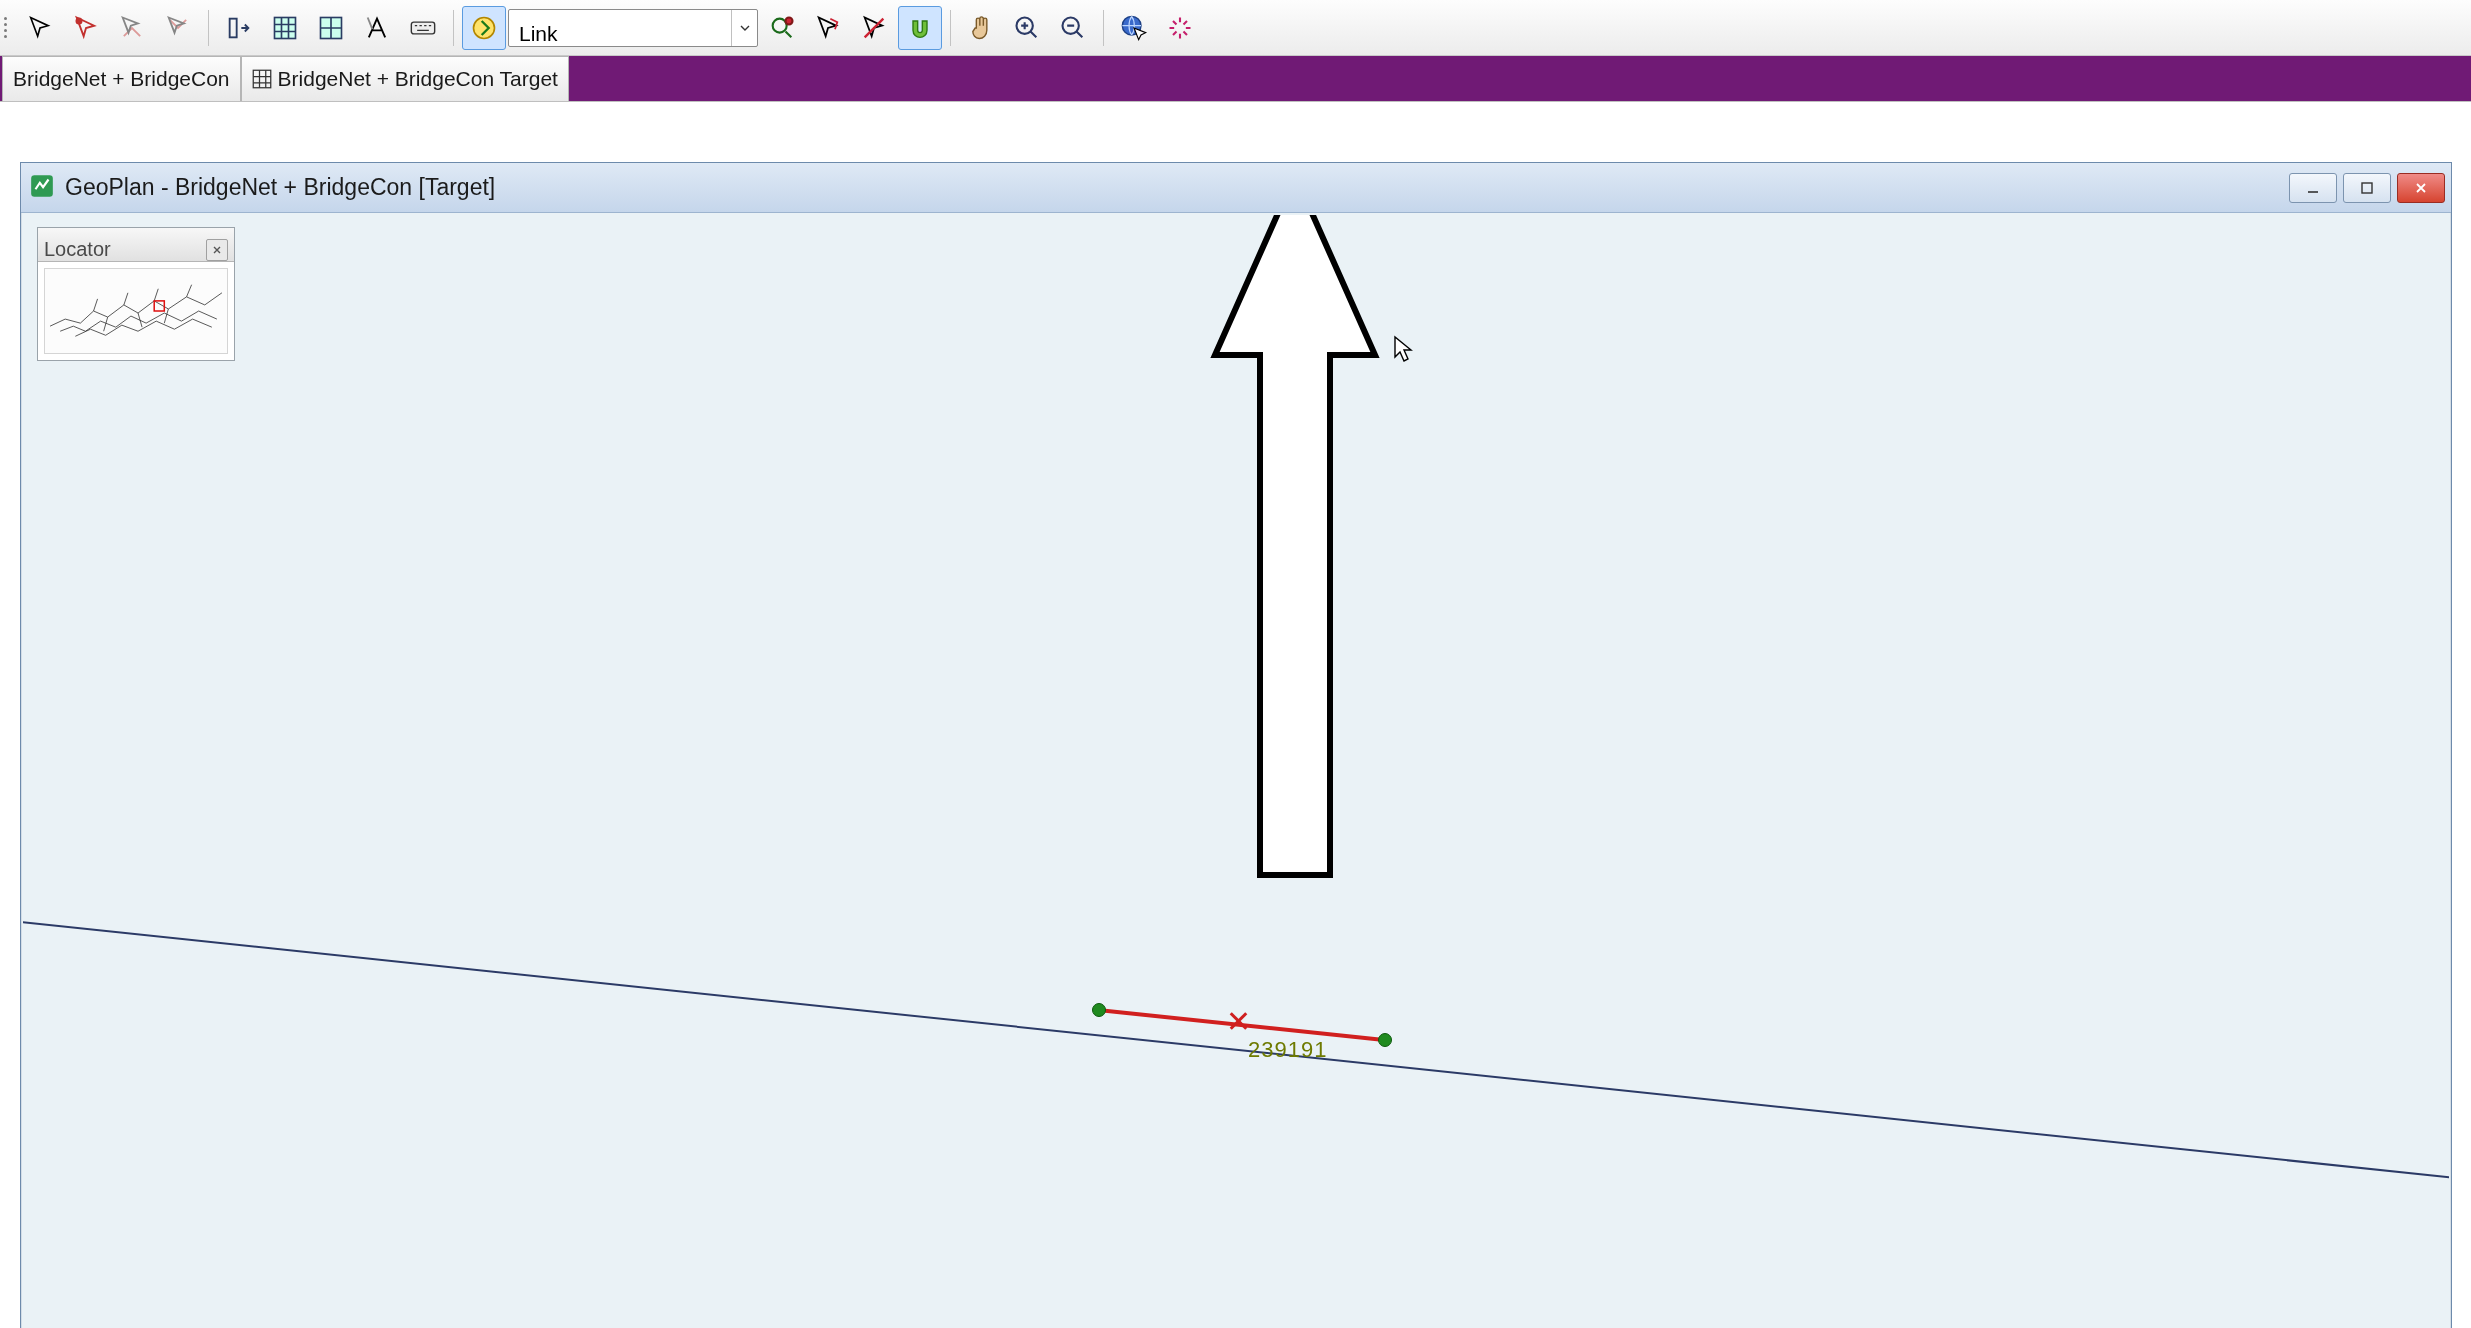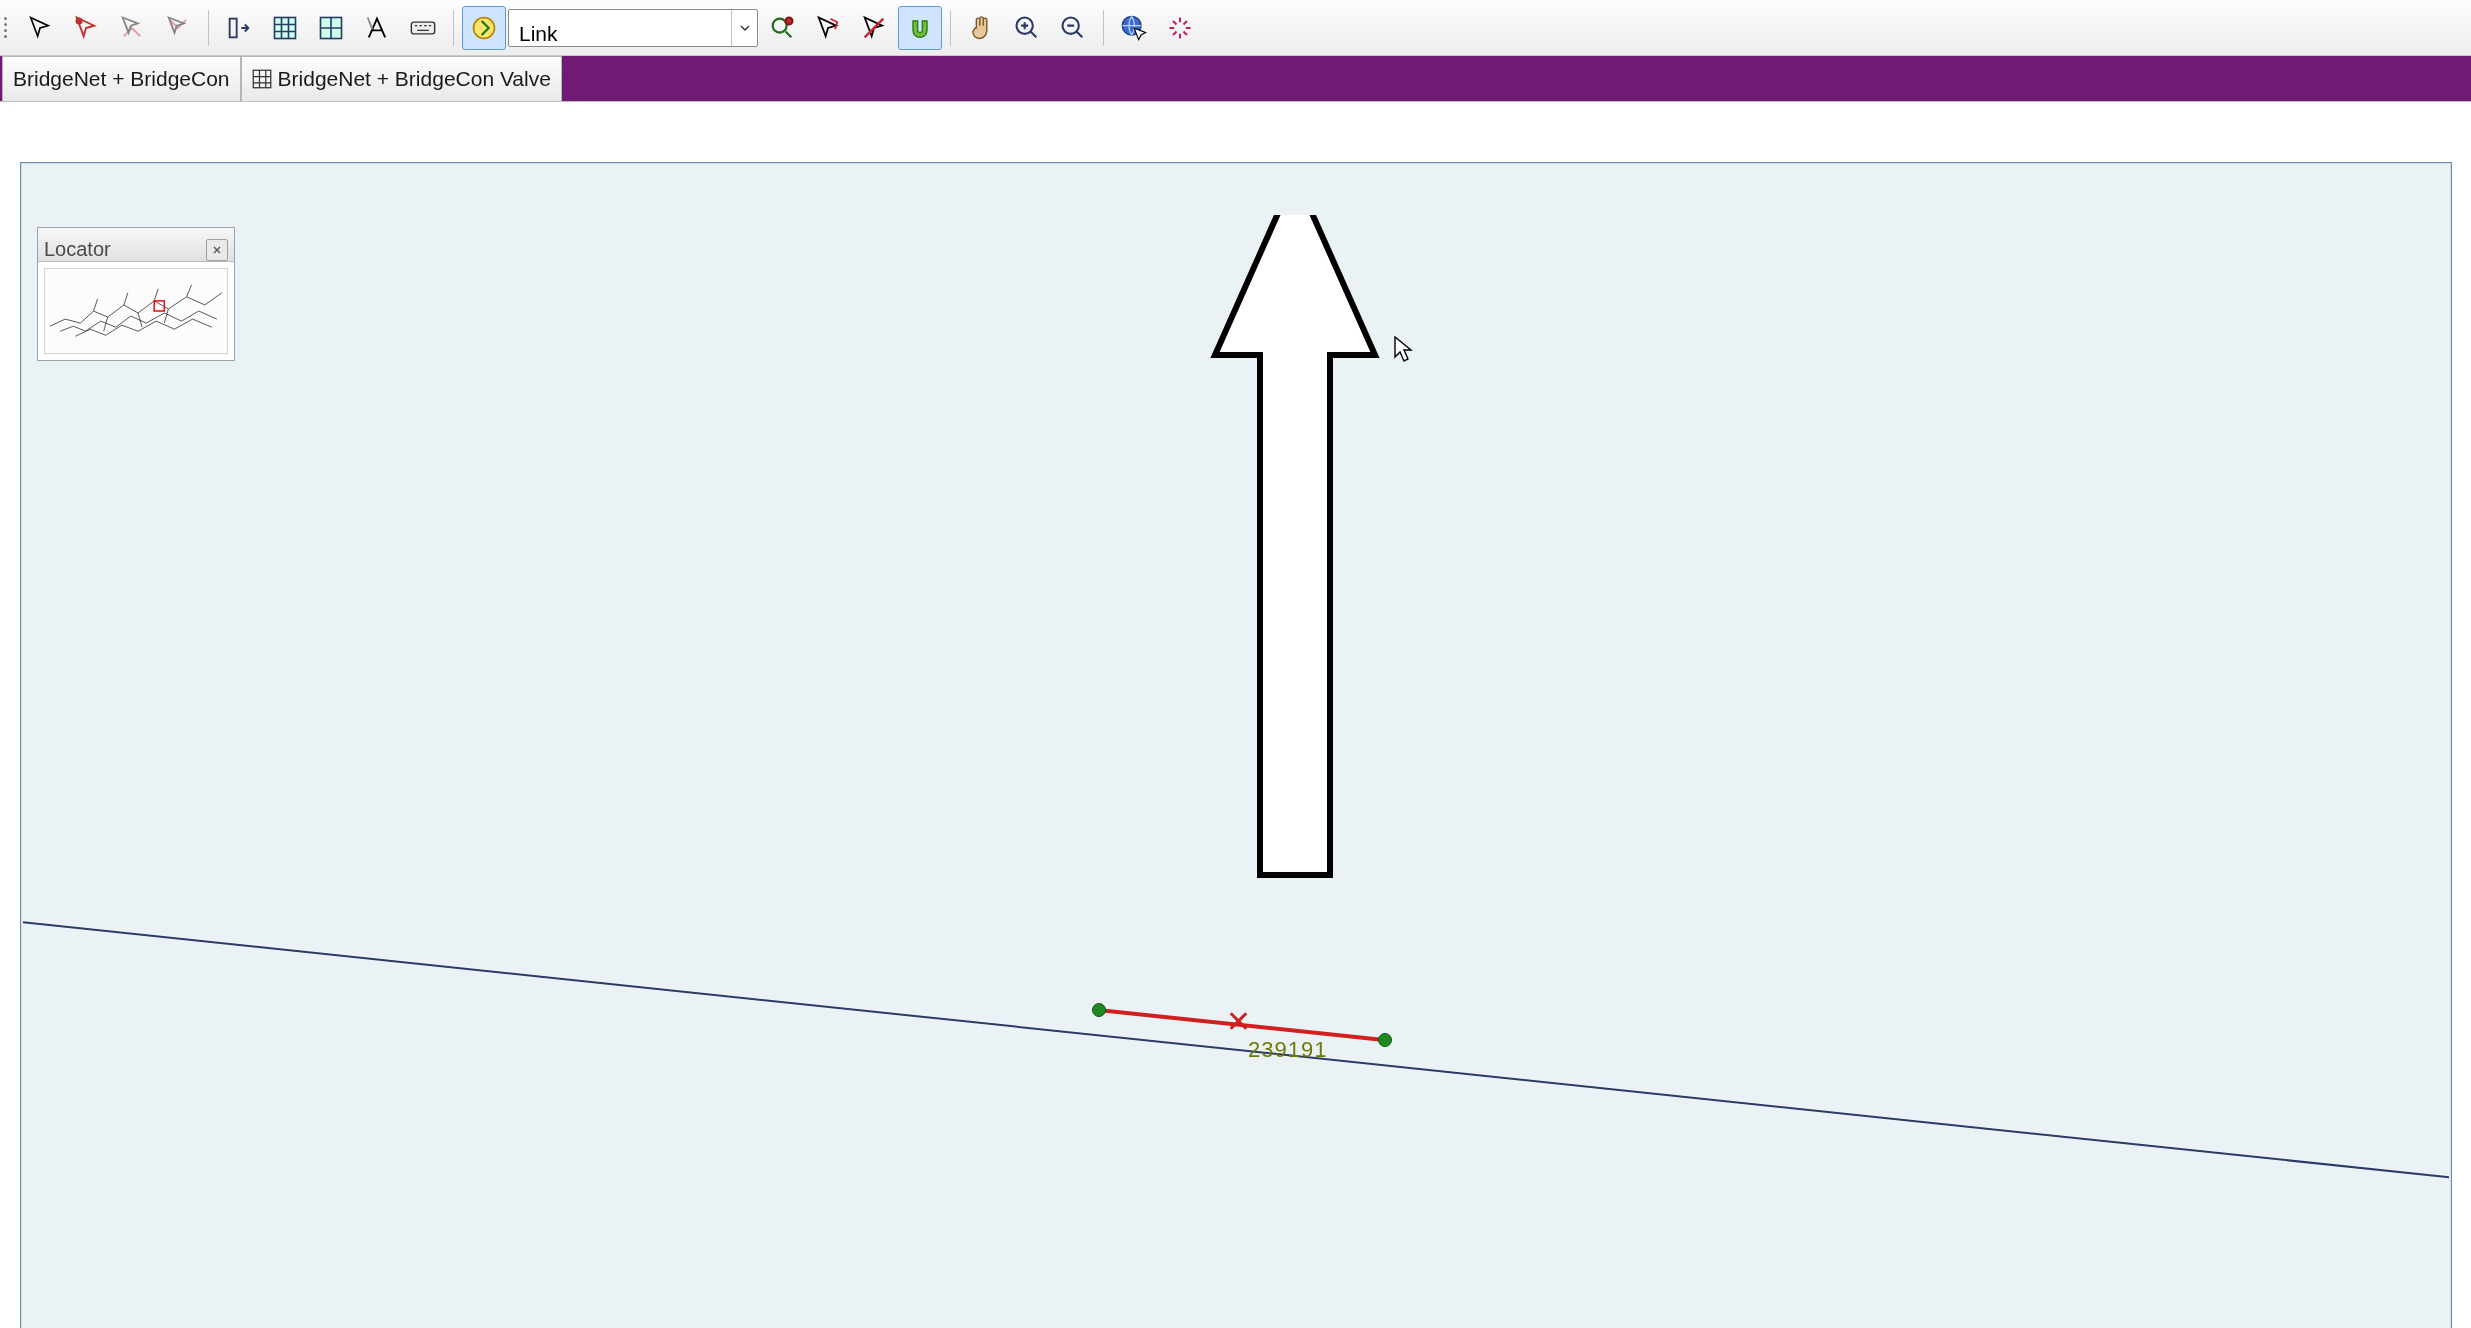--- a/index.html
+++ b/index.html
@@ -366,28 +366,54 @@
 
 <div class="doc-tabs">
   <div class="doc-tab">
     <span>BridgeNet + BridgeCon</span>
   </div>
   <div class="doc-tab">
     <svg viewBox="0 0 16 16" fill="none" stroke="#333" stroke-width="1">
         <rect x="1" y="1" width="14" height="14"></rect>
         <path d="M1 6h14M1 11h14M6 1v14M11 1v14"></path>
       </svg>
-    <span>BridgeNet + BridgeCon Valve</span>
+    <span>BridgeNet + BridgeCon Target</span>
   </div>
 </div>
 
 <div class="workspace">
 
   <div class="child-window">
 
+    <div class="titlebar">
+      <span class="titlebar-icon">
+        <svg viewBox="0 0 24 24">
+            <rect x="2" y="2" width="20" height="20" rx="3" fill="#2f9a52"></rect>
+            <path d="M6 15l4-6 3 4 5-7" stroke="#fff" stroke-width="2" fill="none"></path>
+          </svg>
+      </span>
+      <span class="titlebar-text">GeoPlan - BridgeNet + BridgeCon [Target]</span>
+      <div class="win-btns">
+        <div class="win-btn">
+          <svg viewBox="0 0 14 14" stroke="#333" stroke-width="1.6">
+              <path d="M2 11h10"></path>
+            </svg>
+        </div>
+        <div class="win-btn">
+          <svg viewBox="0 0 14 14" stroke="#333" stroke-width="1.4" fill="none">
+              <rect x="2" y="2" width="10" height="10"></rect>
+            </svg>
+        </div>
+        <div class="win-btn close">
+          <svg viewBox="0 0 14 14" stroke="#fff" stroke-width="1.8">
+              <path d="M3 3l8 8M11 3l-8 8"></path>
+            </svg>
+        </div>
+      </div>
+    </div>
 
     <div class="map-canvas">
 
       <div class="pipeline"></div>
 
       <div class="red-seg"></div>
 
       <div class="node a"></div>
       <div class="node b"></div>
 

